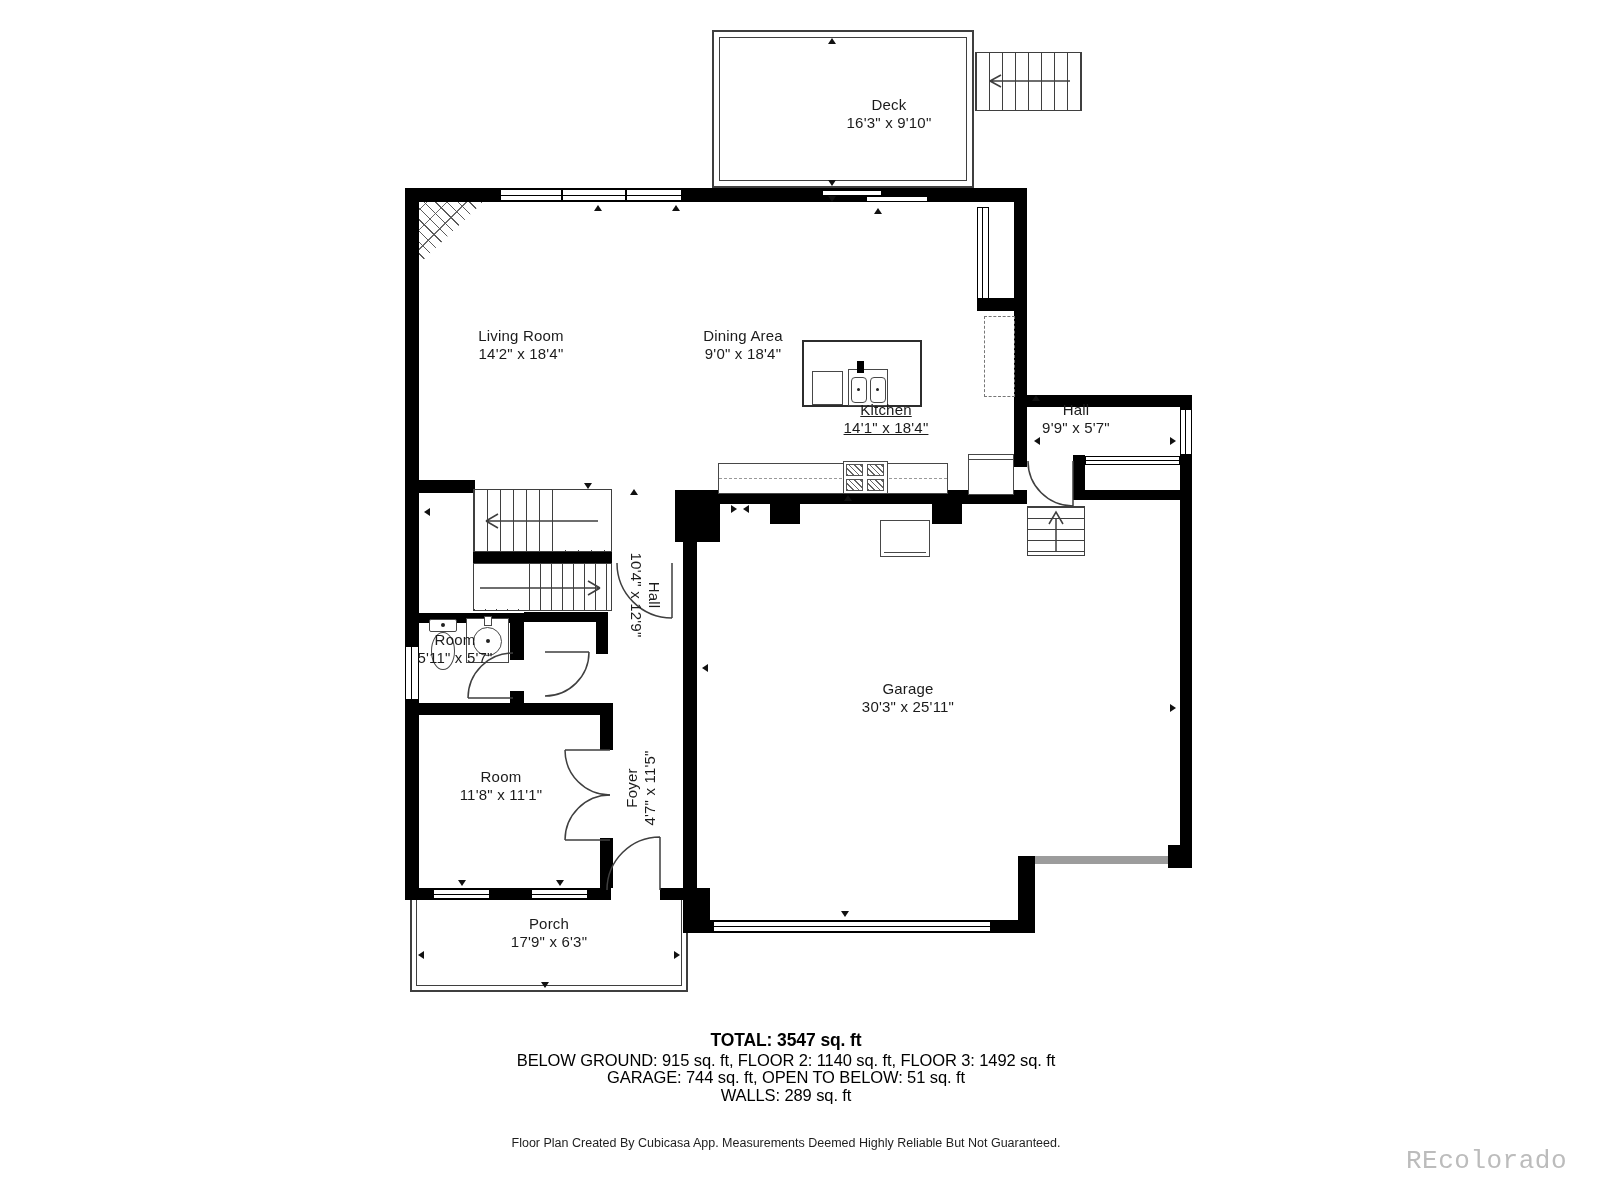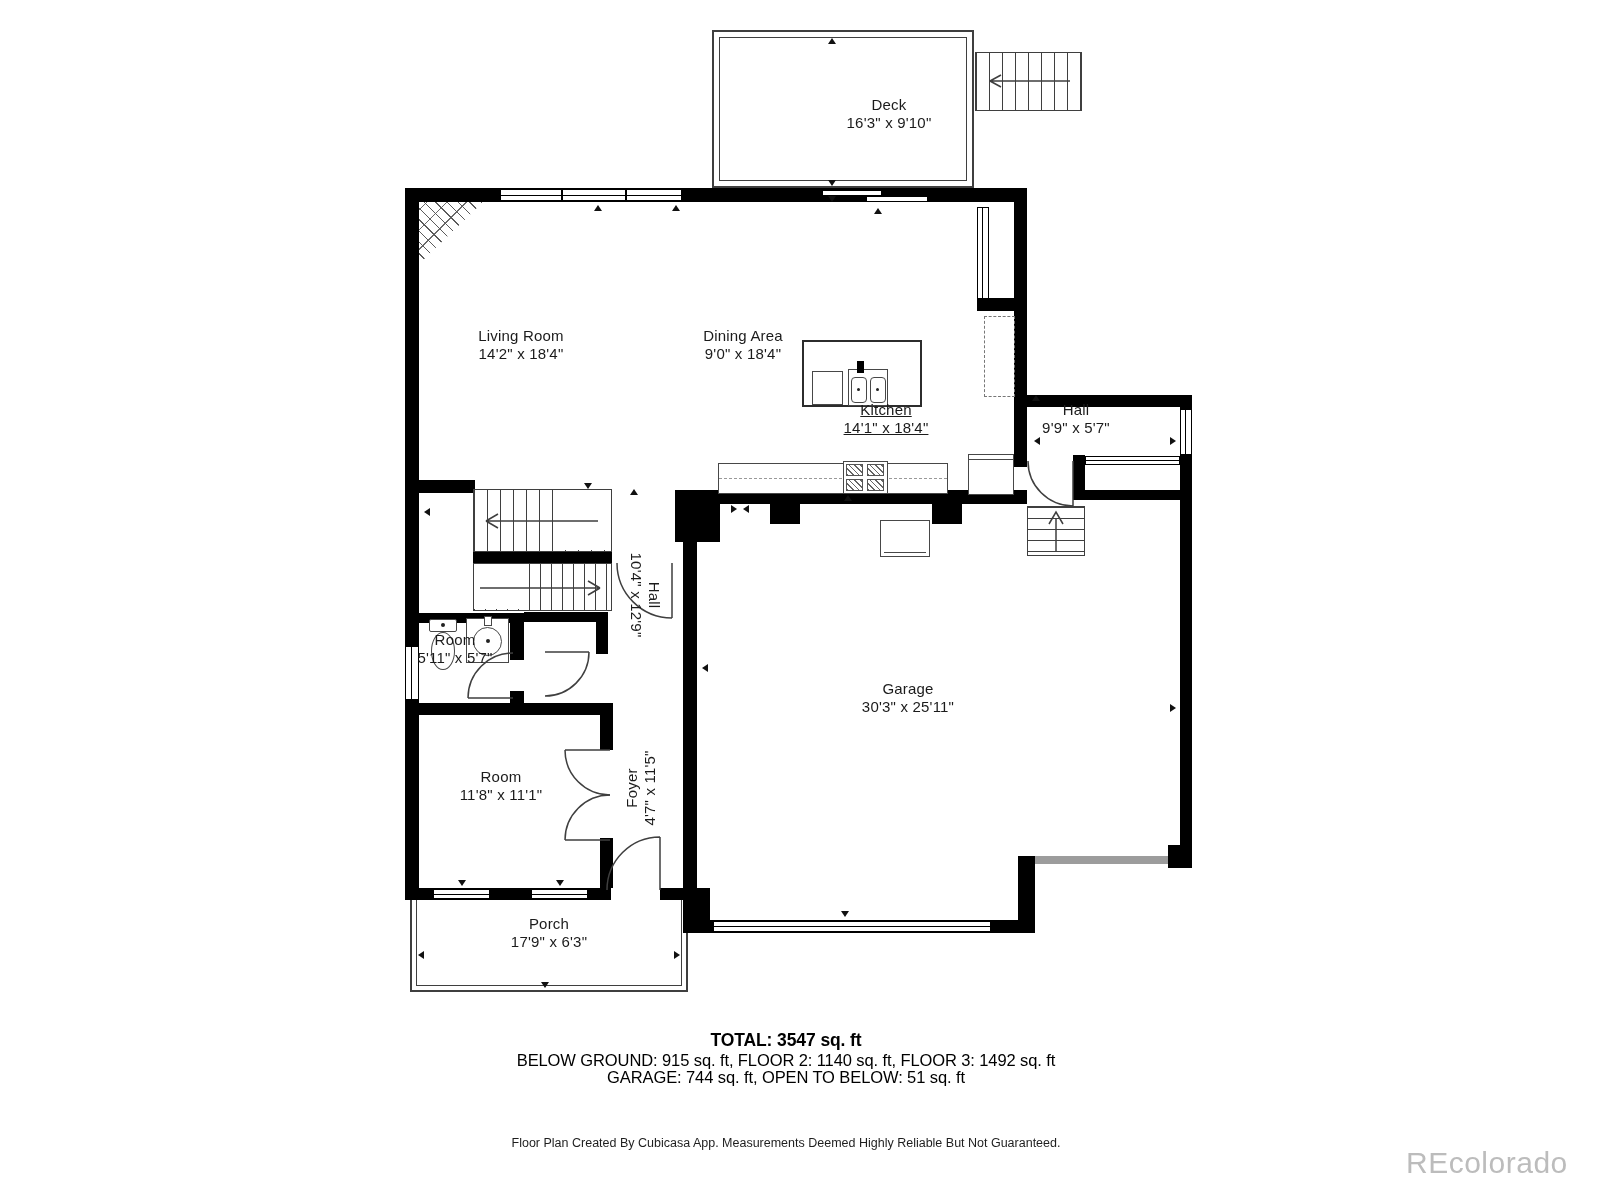--- a/index.html
+++ b/index.html
@@ -26,21 +26,21 @@
        background:repeating-linear-gradient(180deg,#3f3f3f 0 1px,transparent 1px 11px);}
   .white-ovl{position:absolute;background:#fff;}
   .burner{position:absolute;border:1px solid #555;
        background:repeating-linear-gradient(45deg,#666 0 1px,transparent 1px 4px);}
   .dot{position:absolute;background:#222;border-radius:50%;}
   .sum{position:absolute;left:186px;top:1032px;width:1200px;text-align:center;color:#000;
        font-size:16.5px;line-height:17.5px;letter-spacing:-.1px;}
   .sum .total{font-weight:bold;font-size:17.5px;margin-bottom:2px;}
   .foot{position:absolute;left:186px;top:1136px;width:1200px;text-align:center;
        font-size:12.5px;color:#1e1e1e;}
-  .wm{position:absolute;left:1406px;top:1146px;font-size:30px;color:#bcbcbc;letter-spacing:.5px;}
+  .wm{position:absolute;left:1406px;top:1146px;font-size:26px;color:#bcbcbc;letter-spacing:.5px;font-family:Liberation Mono, monospace;}
   svg.ovl{position:absolute;left:0;top:0;pointer-events:none;}
 </style>
 </head>
 <body>
 
 <div id="canvas">
 
   <div class="tl" style="left:712px;top:30px;width:262px;height:158px;border-width:2px;"></div>
   <div class="tl" style="left:719px;top:37px;width:248px;height:144px;"></div>
   <div class="stairs-h" style="left:975px;top:52px;width:107px;height:59px;"></div>
@@ -236,17 +236,18 @@
   </div>
   <div class="lbl" style="left:549px;top:933px;">
     <div>Porch</div>
     <div>17'9" x 6'3"</div>
   </div>
 
   <div class="sum">
     <div class="total">TOTAL: 3547 sq. ft</div>
     <div>BELOW GROUND: 915 sq. ft, FLOOR 2: 1140 sq. ft, FLOOR 3: 1492 sq. ft</div>
     <div>GARAGE: 744 sq. ft, OPEN TO BELOW: 51 sq. ft</div>
+    <div>WALLS: 289 sq. ft</div>
   </div>
   <div class="foot">Floor Plan Created By Cubicasa App. Measurements Deemed Highly Reliable But Not Guaranteed.</div>
   <div class="wm">REcolorado</div>
 
 </div>
 
 </body></html>

